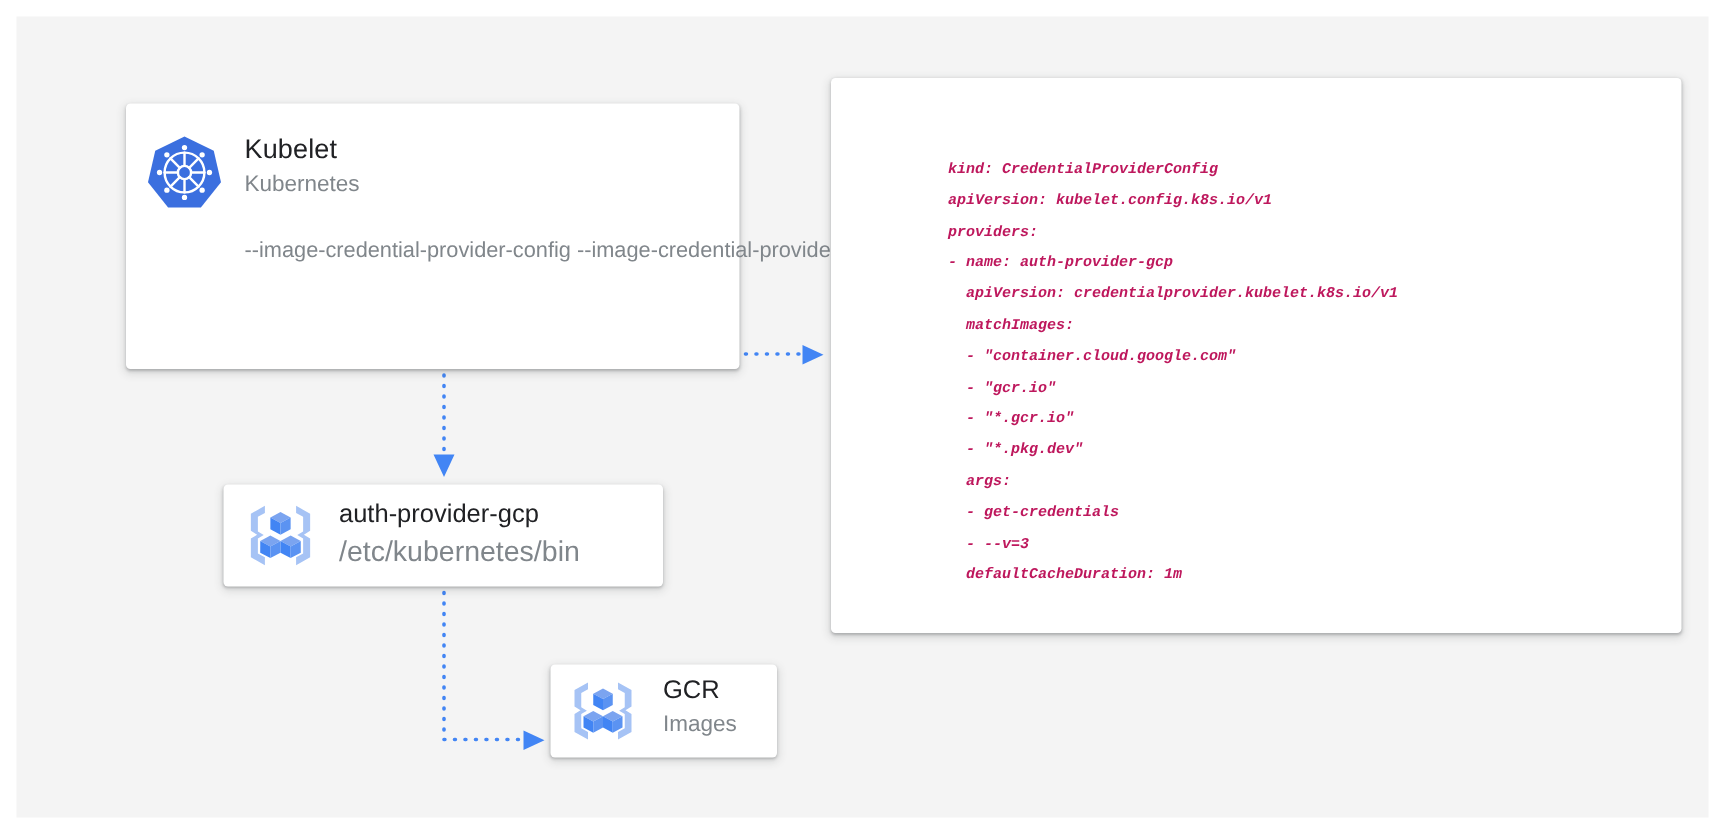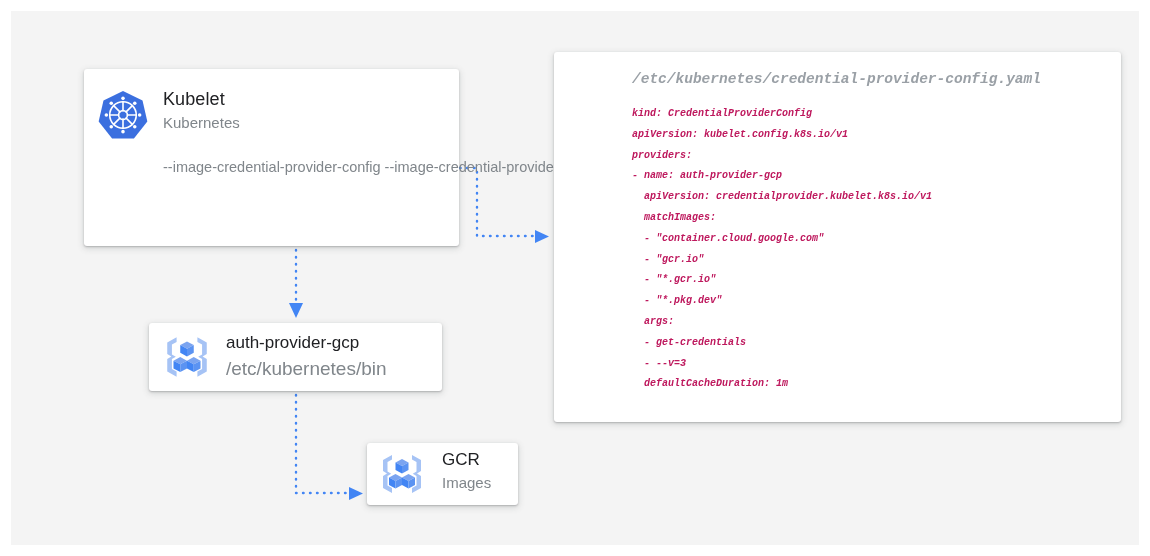--- a/index.html
+++ b/index.html
@@ -31,20 +31,21 @@
     border-radius: 3px;
     box-shadow: 0 1px 2px rgba(60,64,67,.30), 0 2px 6px 1px rgba(60,64,67,.15);
   }
 
   
   #kubelet-card {
     left: 73px;
     top: 58px;
     width: 375px;
     height: 177px;
+    padding-left: 34px;
   }
   #kubelet-icon {
     position: absolute;
     left: 13px;
     top: 20px;
     width: 52px;
     height: 52px;
   }
   #kubelet-title {
     position: absolute;
@@ -279,21 +280,20 @@
         <path d="M63,50 L76,57 L63,64 L50,57 Z" fill="#7ba4f0"></path>
         <path d="M50,57 L63,64 L63,79 L50,72 Z" fill="#4285f4"></path>
         <path d="M76,57 L63,64 L63,79 L76,72 Z" fill="#5b93f2"></path>
       </g>
     </svg>
     <div id="gcr-title">GCR</div>
     <div id="gcr-subtitle">Images</div>
   </div>
 
   <div class="card" id="code-card">
-    <div id="code-path">/etc/kubernetes/credential-provider-config.yaml</div>
     <pre id="code-body">kind: CredentialProviderConfig
 apiVersion: kubelet.config.k8s.io/v1
 providers:
 - name: auth-provider-gcp
   apiVersion: credentialprovider.kubelet.k8s.io/v1
   matchImages:
   - "container.cloud.google.com"
   - "gcr.io"
   - "*.gcr.io"
   - "*.pkg.dev"

